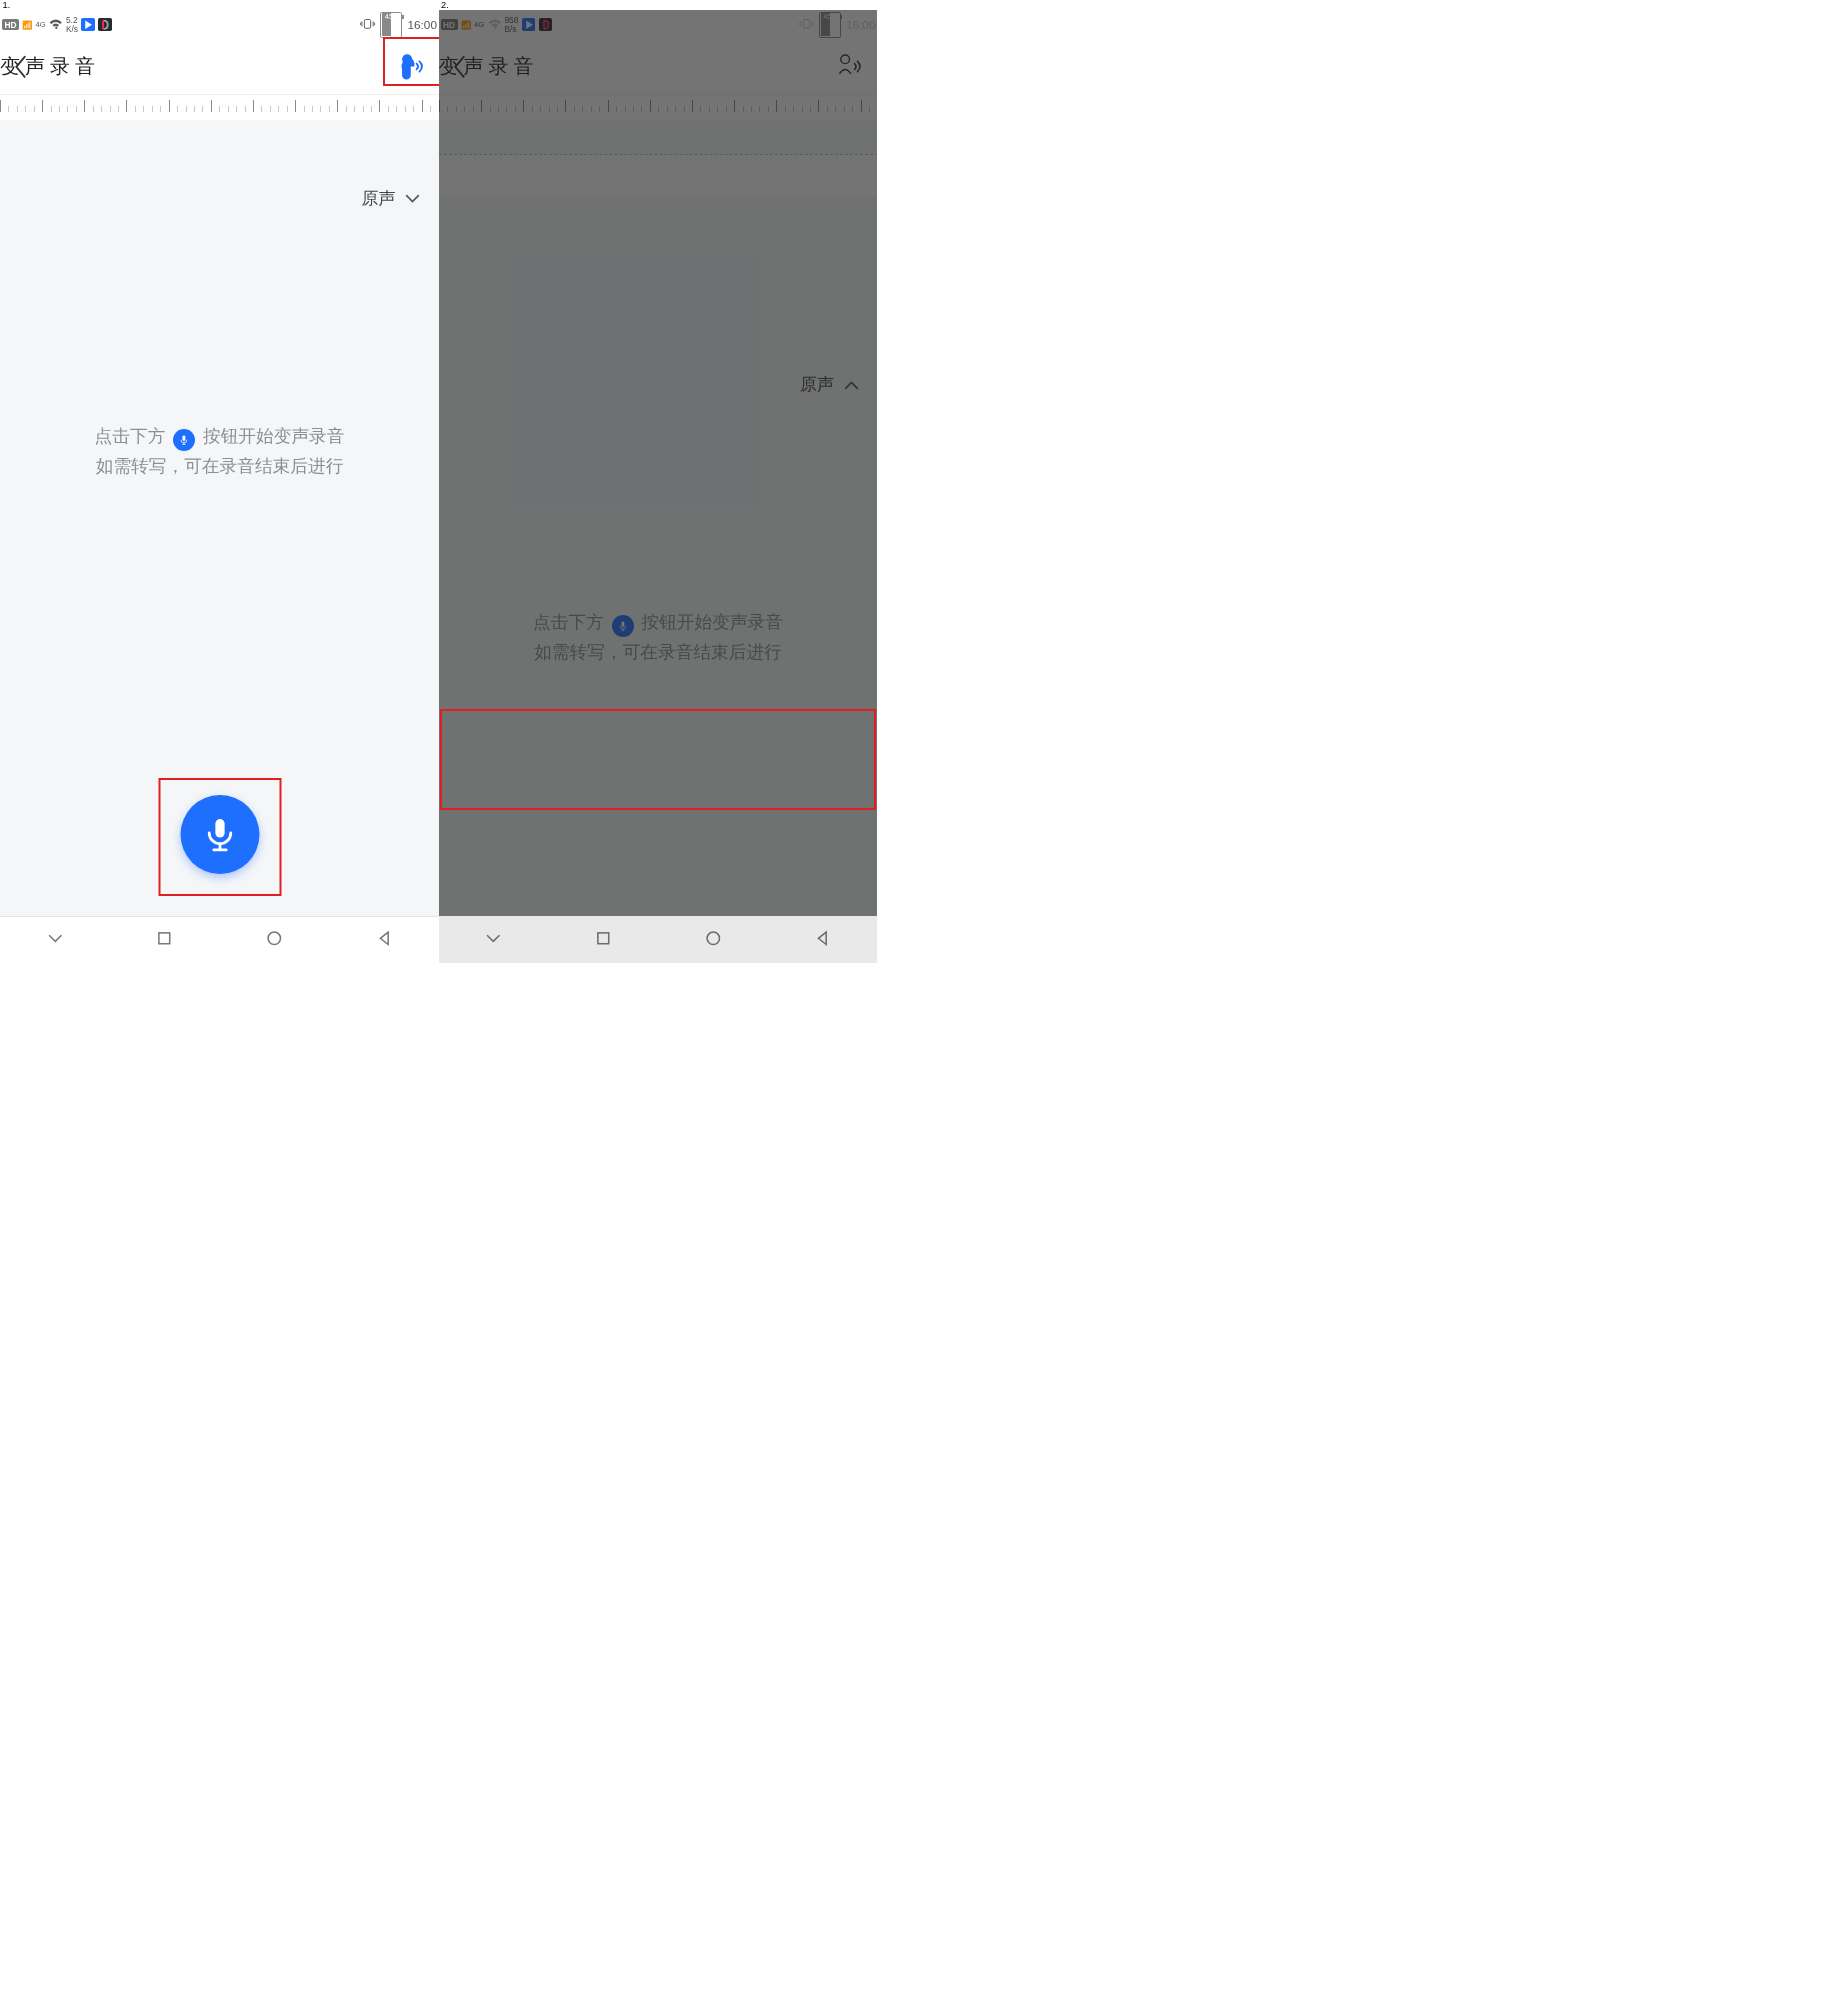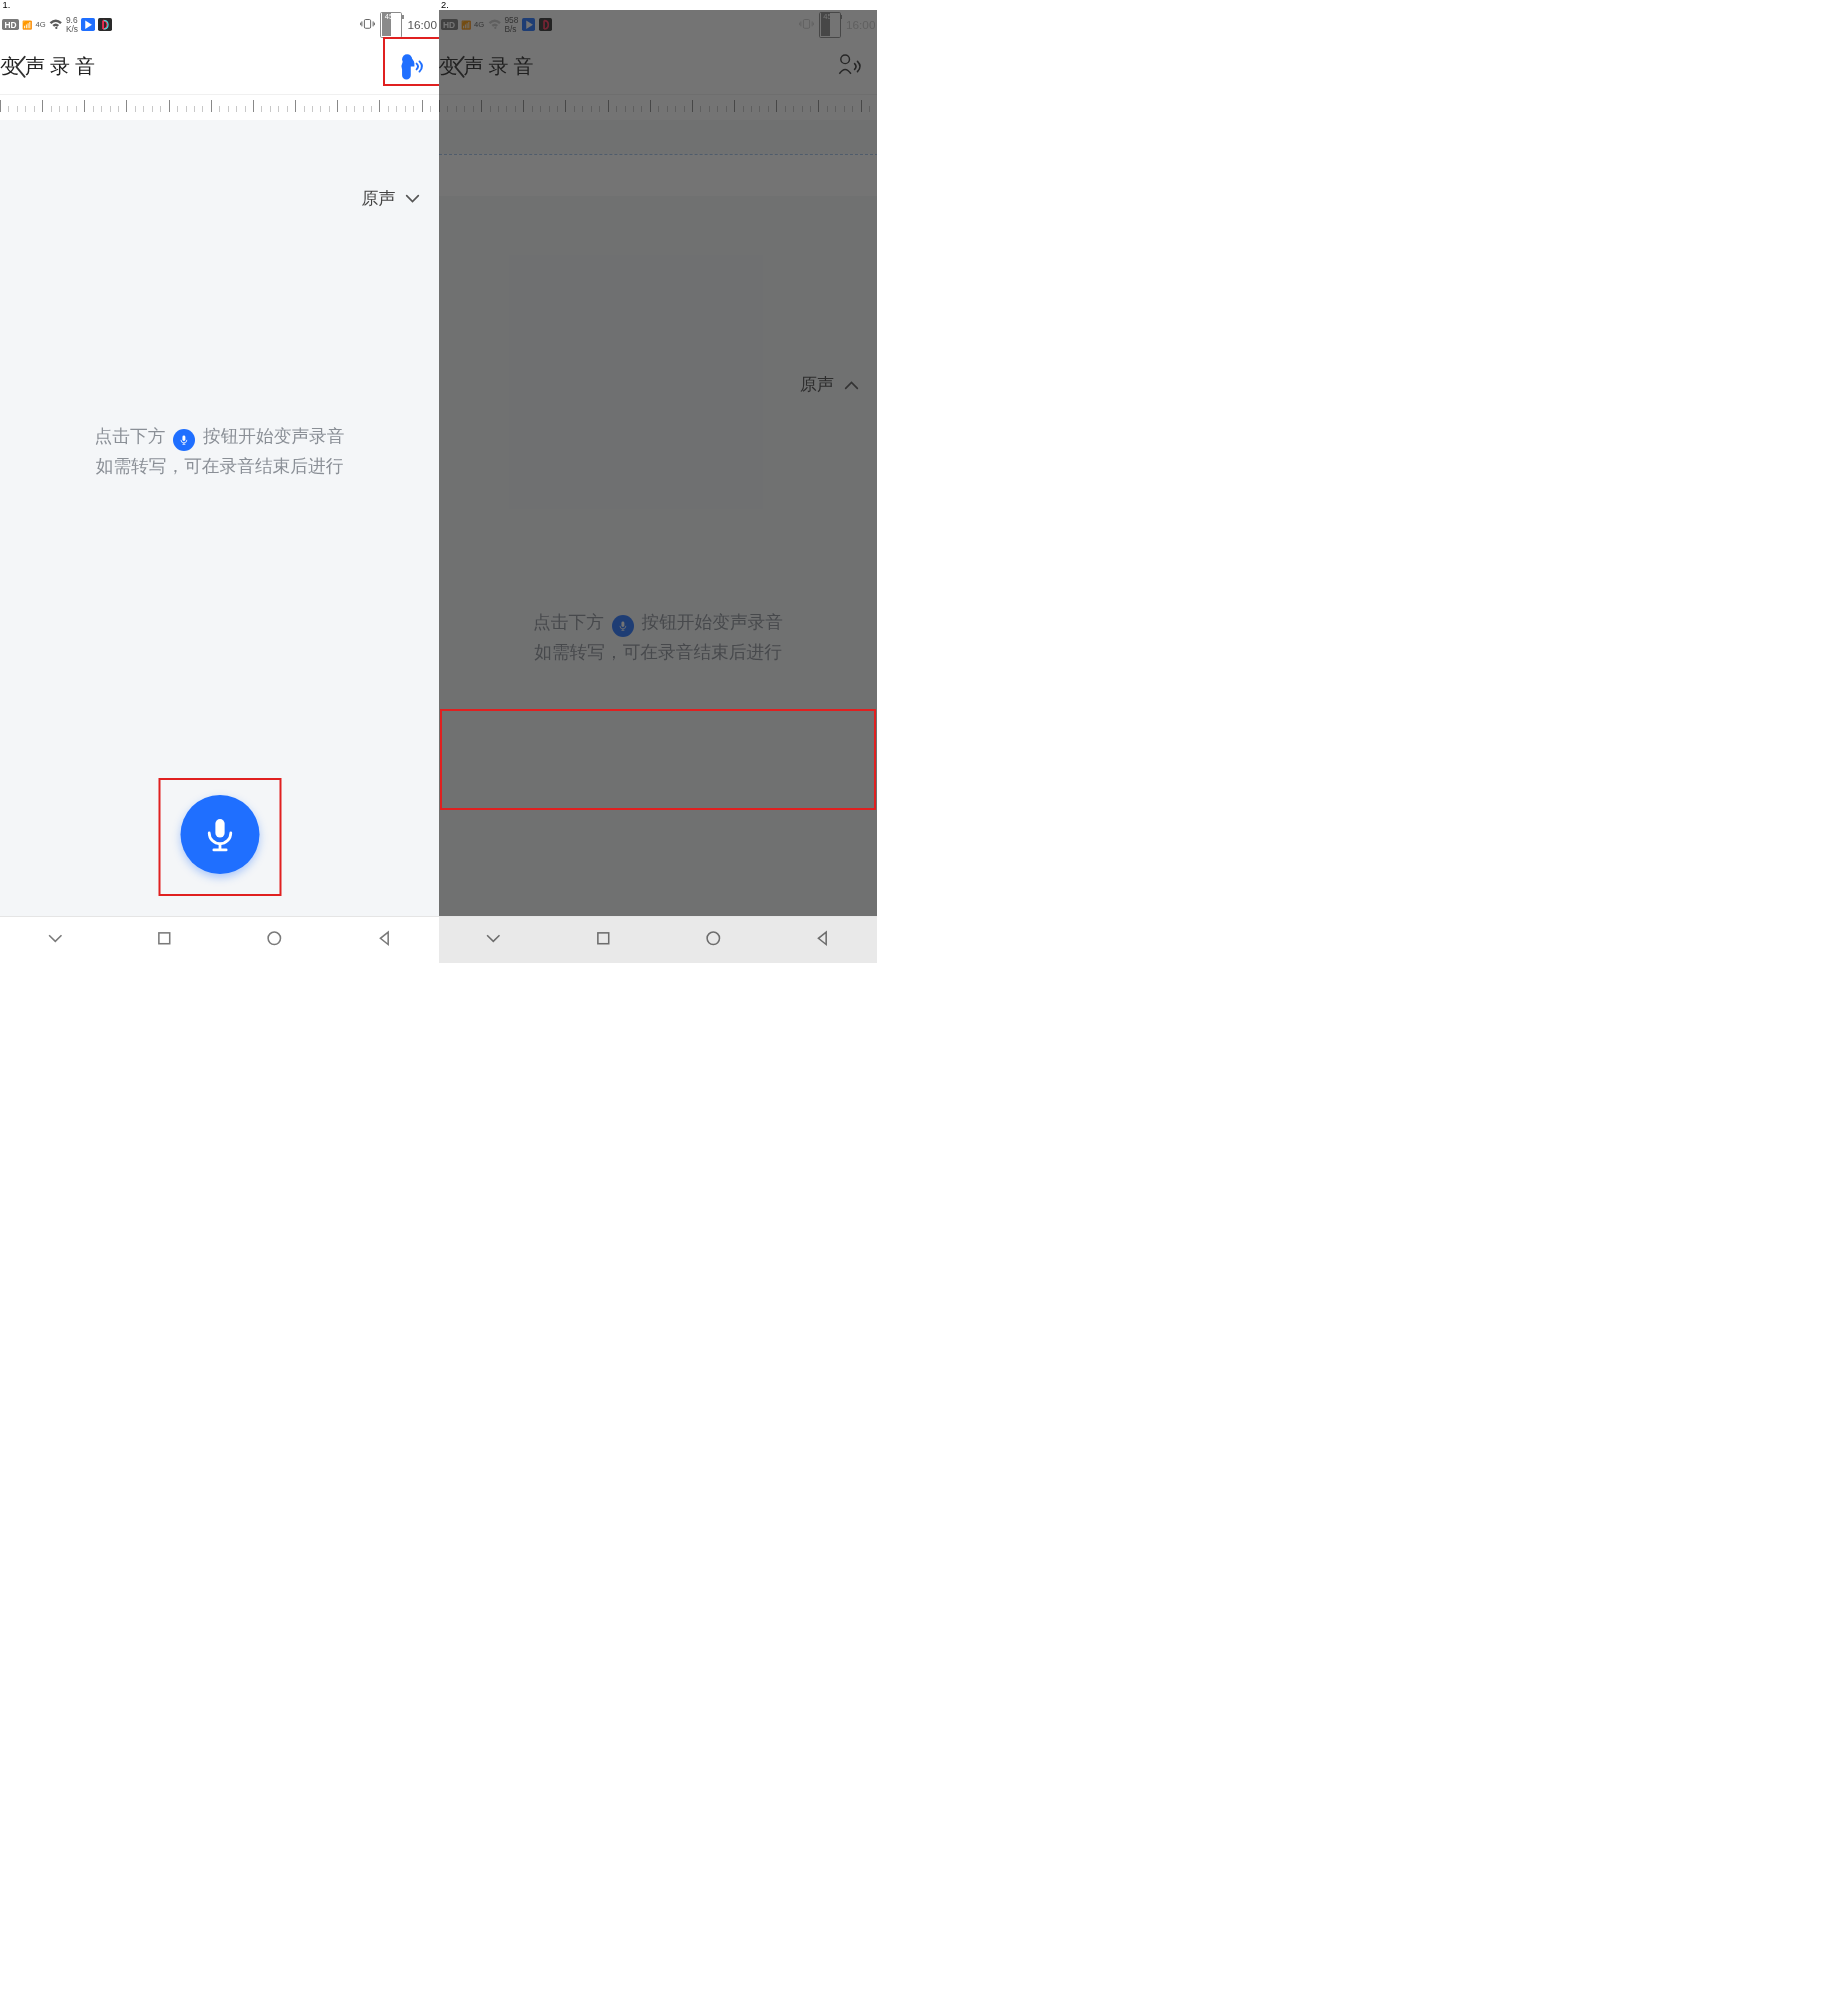--- a/index.html
+++ b/index.html
@@ -198,21 +198,21 @@
         <div class="status-left">
           <span class="hd-badge">HD</span>
           <span class="sig">📶</span>
           <span style="font-size:7.6px;">4G</span>
           <span class="wifi">
             <svg width="13.5" height="10" viewBox="0 0 24 18">
                 <path d="M1 6 Q12 -4 23 6 L20 9 Q12 2 4 9 Z M6 11 Q12 5 18 11 L15 14 Q12 11 9 14 Z M11 16 a2 2 0 1 0 4 0 a2 2 0 1 0 -4 0" fill="#5a5a5a"></path>
               </svg>
           </span>
           <span class="speed">
-            <span>9.6</span><br><span>K/s</span>
+            <span>5.2</span><br><span>K/s</span>
           </span>
           <span class="sq-icon sq-blue" style="position:relative;">
             <svg width="13.5" height="13.5" viewBox="0 0 16 16" style="position:absolute;top:0;left:0;">
                 <path d="M5 3 L13 8 L5 13 Z" fill="#fff"></path>
               </svg>
           </span>
           <span class="sq-icon sq-dark" style="position:relative;">
             <svg width="13.5" height="13.5" viewBox="0 0 16 16" style="position:absolute;top:0;left:0;">
                 <path d="M6 3 Q11 3 11 8 Q11 13 6 13 M6 3 L6 13" stroke="#ff2d55" stroke-width="2" fill="none"></path>
                 <path d="M7 3 Q12 3 12 8 Q12 13 7 13" stroke="#25f4ee" stroke-width="1.2" fill="none"></path>

